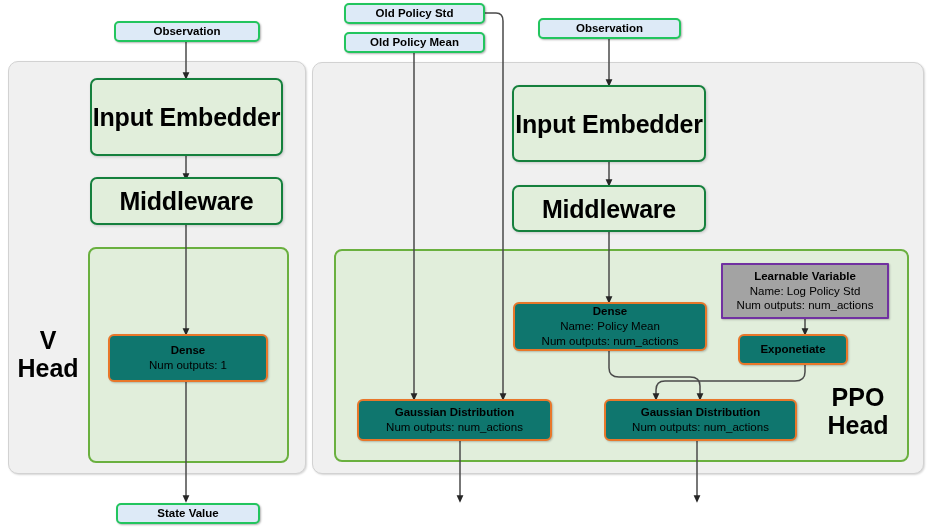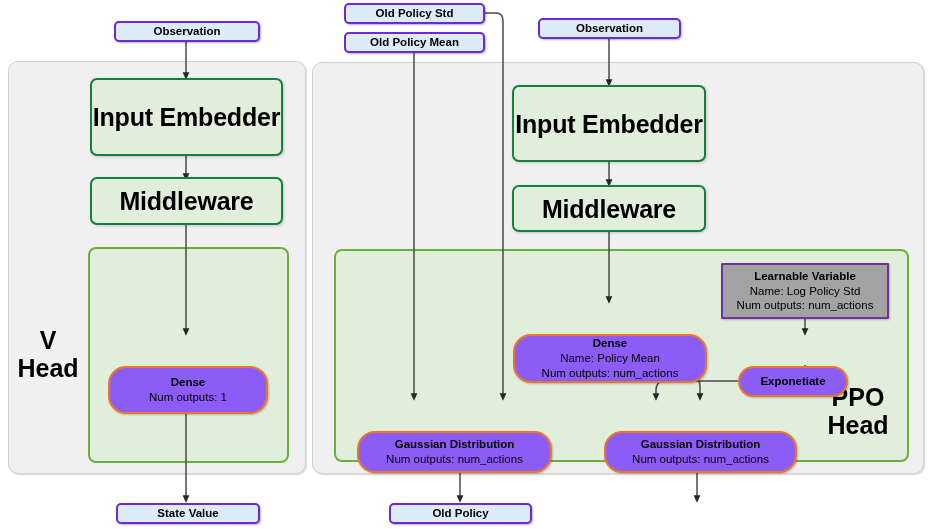--- a/index.html
+++ b/index.html
@@ -57,47 +57,46 @@
     text-align: center;
     z-index: 6;
     line-height: 1.28;
   }
   .node .ln { display: block; white-space: nowrap; }
   .node .ln.ttl { font-weight: bold; }
 
   
   .io {
     background: #ddeaf7;
-    border: 2px solid #6d28d9;
+    border: 2px solid #22c55e;
     border-radius: 5px;
     box-shadow: 1px 1px 2px rgba(0,0,0,0.30);
     font-size: 11.5px;
     font-weight: bold;
     color: #000;
   }
 
   
   .module {
     background: #e1eedb;
     border: 2px solid #15803d;
     border-radius: 7px;
     box-shadow: 1px 1px 3px rgba(0,0,0,0.18);
     color: #000;
   }
   .module .ln.ttl { font-size: 25px; font-weight: bold; letter-spacing: -0.2px; }
 
   
   .op {
-    background: #8b5cf6;
+    background: #0f766e;
     border: 2px solid #e8772a;
-    border-radius: 18px;
+    border-radius: 6px;
     box-shadow: 1px 1px 2px rgba(0,0,0,0.22);
     color: #000;
     font-size: 11.5px;
-    margin-top: 32px;
   }
   .op .ln.ttl { font-weight: bold; font-size: 11.5px; }
 
   
   .varbox {
     background: #a3a3a3;
     border: 2px solid #7131a1;
     border-radius: 1px;
     box-shadow: 1px 1px 2px rgba(0,0,0,0.22);
     color: #000;
@@ -225,18 +224,15 @@
 
   <div class="node op" style="left:604px; top:399px; width:193px; height:42px;">
     <span class="ln ttl">Gaussian Distribution</span>
     <span class="ln">Num outputs: num_actions</span>
   </div>
 
   <div class="node io" style="left:116px; top:503px; width:144px; height:21px;">
     <span class="ln">State Value</span>
   </div>
 
-  <div class="node io" style="left:389px; top:503px; width:143px; height:21px;">
-    <span class="ln">Old Policy</span>
-  </div>
 
 
 </div>
 
 </body></html>

